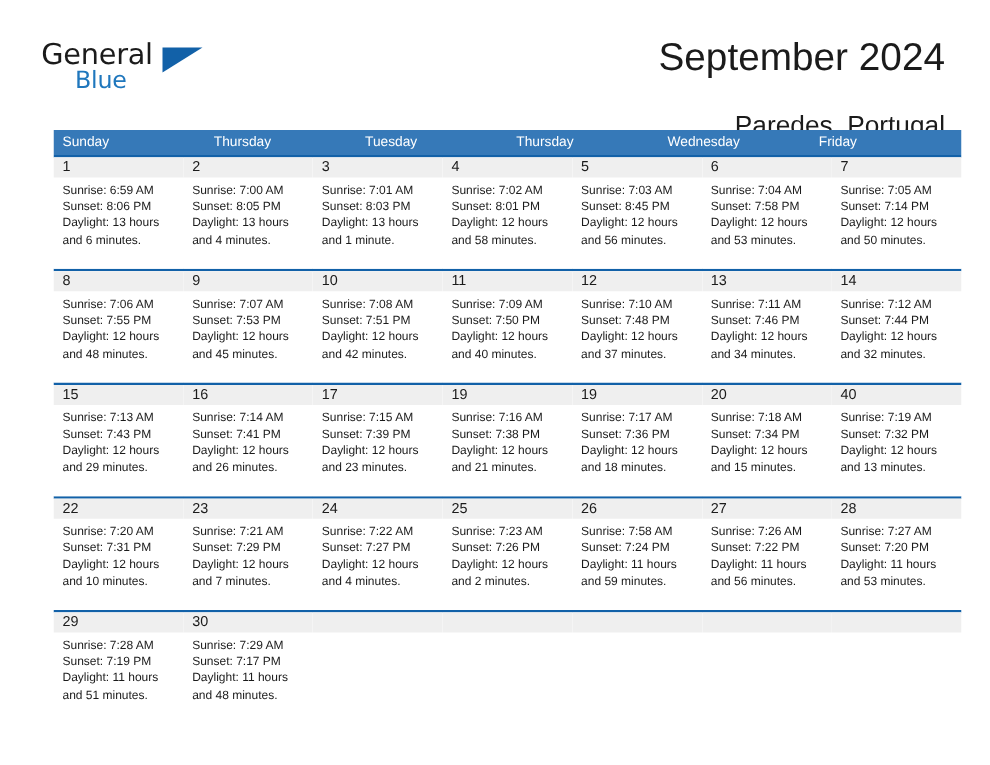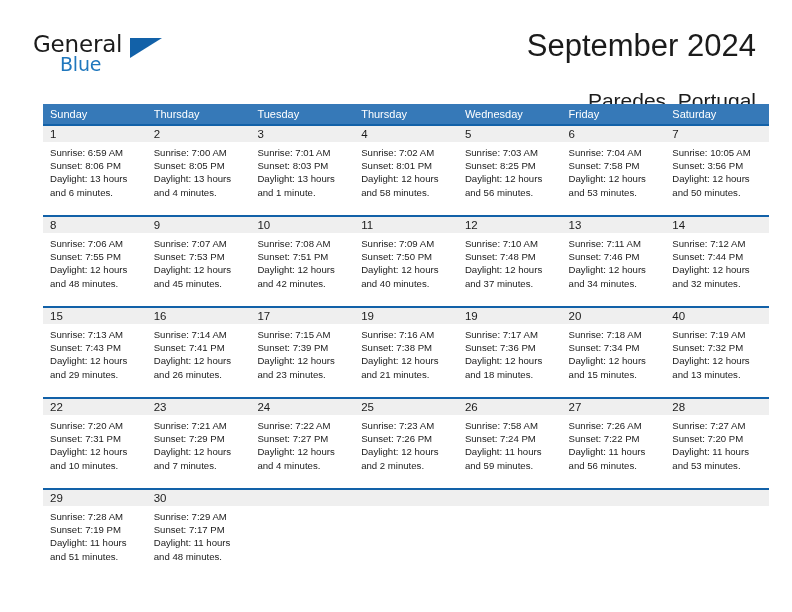--- a/index.html
+++ b/index.html
@@ -177,21 +177,20 @@
 
   <div class="calendar">
 
     <div class="weekday-row">
       <div class="weekday">Sunday</div>
       <div class="weekday">Thursday</div>
       <div class="weekday">Tuesday</div>
       <div class="weekday">Thursday</div>
       <div class="weekday">Wednesday</div>
       <div class="weekday">Friday</div>
-      <div class="weekday">Saturday</div>
     </div>
 
     <div class="week">
       <div class="day-cell">
         <div class="day-num">1</div>
         <div class="day-body">
           <div class="day-line">Sunrise: 6:59 AM</div>
           <div class="day-line">Sunset: 8:06 PM</div>
           <div class="day-line">Daylight: 13 hours</div>
           <div class="day-line">and 6 minutes.</div>
@@ -221,39 +220,39 @@
           <div class="day-line">Sunrise: 7:02 AM</div>
           <div class="day-line">Sunset: 8:01 PM</div>
           <div class="day-line">Daylight: 12 hours</div>
           <div class="day-line">and 58 minutes.</div>
         </div>
       </div>
       <div class="day-cell">
         <div class="day-num">5</div>
         <div class="day-body">
           <div class="day-line">Sunrise: 7:03 AM</div>
-          <div class="day-line">Sunset: 8:25 PM</div>
+          <div class="day-line">Sunset: 8:45 PM</div>
           <div class="day-line">Daylight: 12 hours</div>
           <div class="day-line">and 56 minutes.</div>
         </div>
       </div>
       <div class="day-cell">
         <div class="day-num">6</div>
         <div class="day-body">
           <div class="day-line">Sunrise: 7:04 AM</div>
           <div class="day-line">Sunset: 7:58 PM</div>
           <div class="day-line">Daylight: 12 hours</div>
           <div class="day-line">and 53 minutes.</div>
         </div>
       </div>
       <div class="day-cell">
         <div class="day-num">7</div>
         <div class="day-body">
-          <div class="day-line">Sunrise: 10:05 AM</div>
-          <div class="day-line">Sunset: 3:56 PM</div>
+          <div class="day-line">Sunrise: 7:05 AM</div>
+          <div class="day-line">Sunset: 7:14 PM</div>
           <div class="day-line">Daylight: 12 hours</div>
           <div class="day-line">and 50 minutes.</div>
         </div>
       </div>
     </div>
 
     <div class="week">
       <div class="day-cell">
         <div class="day-num">8</div>
         <div class="day-body">

